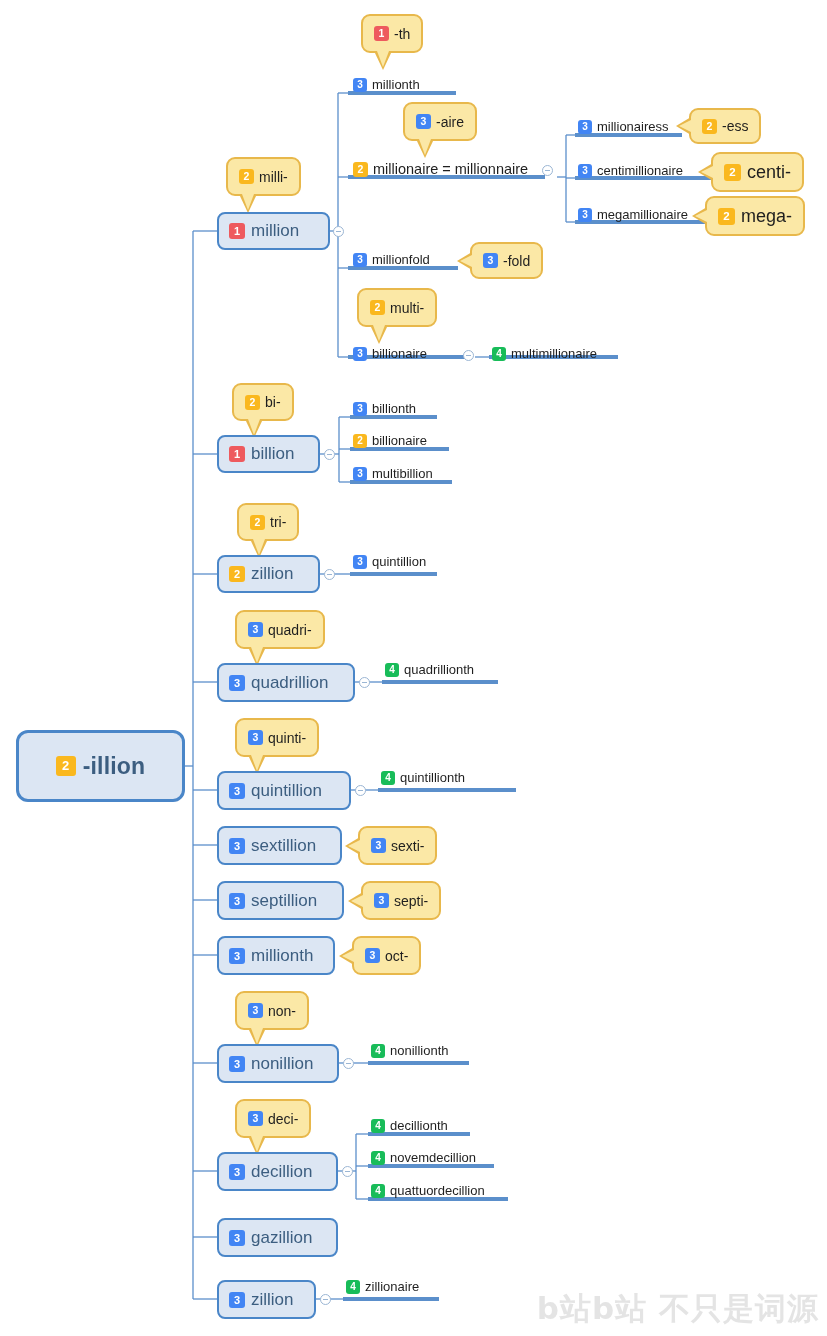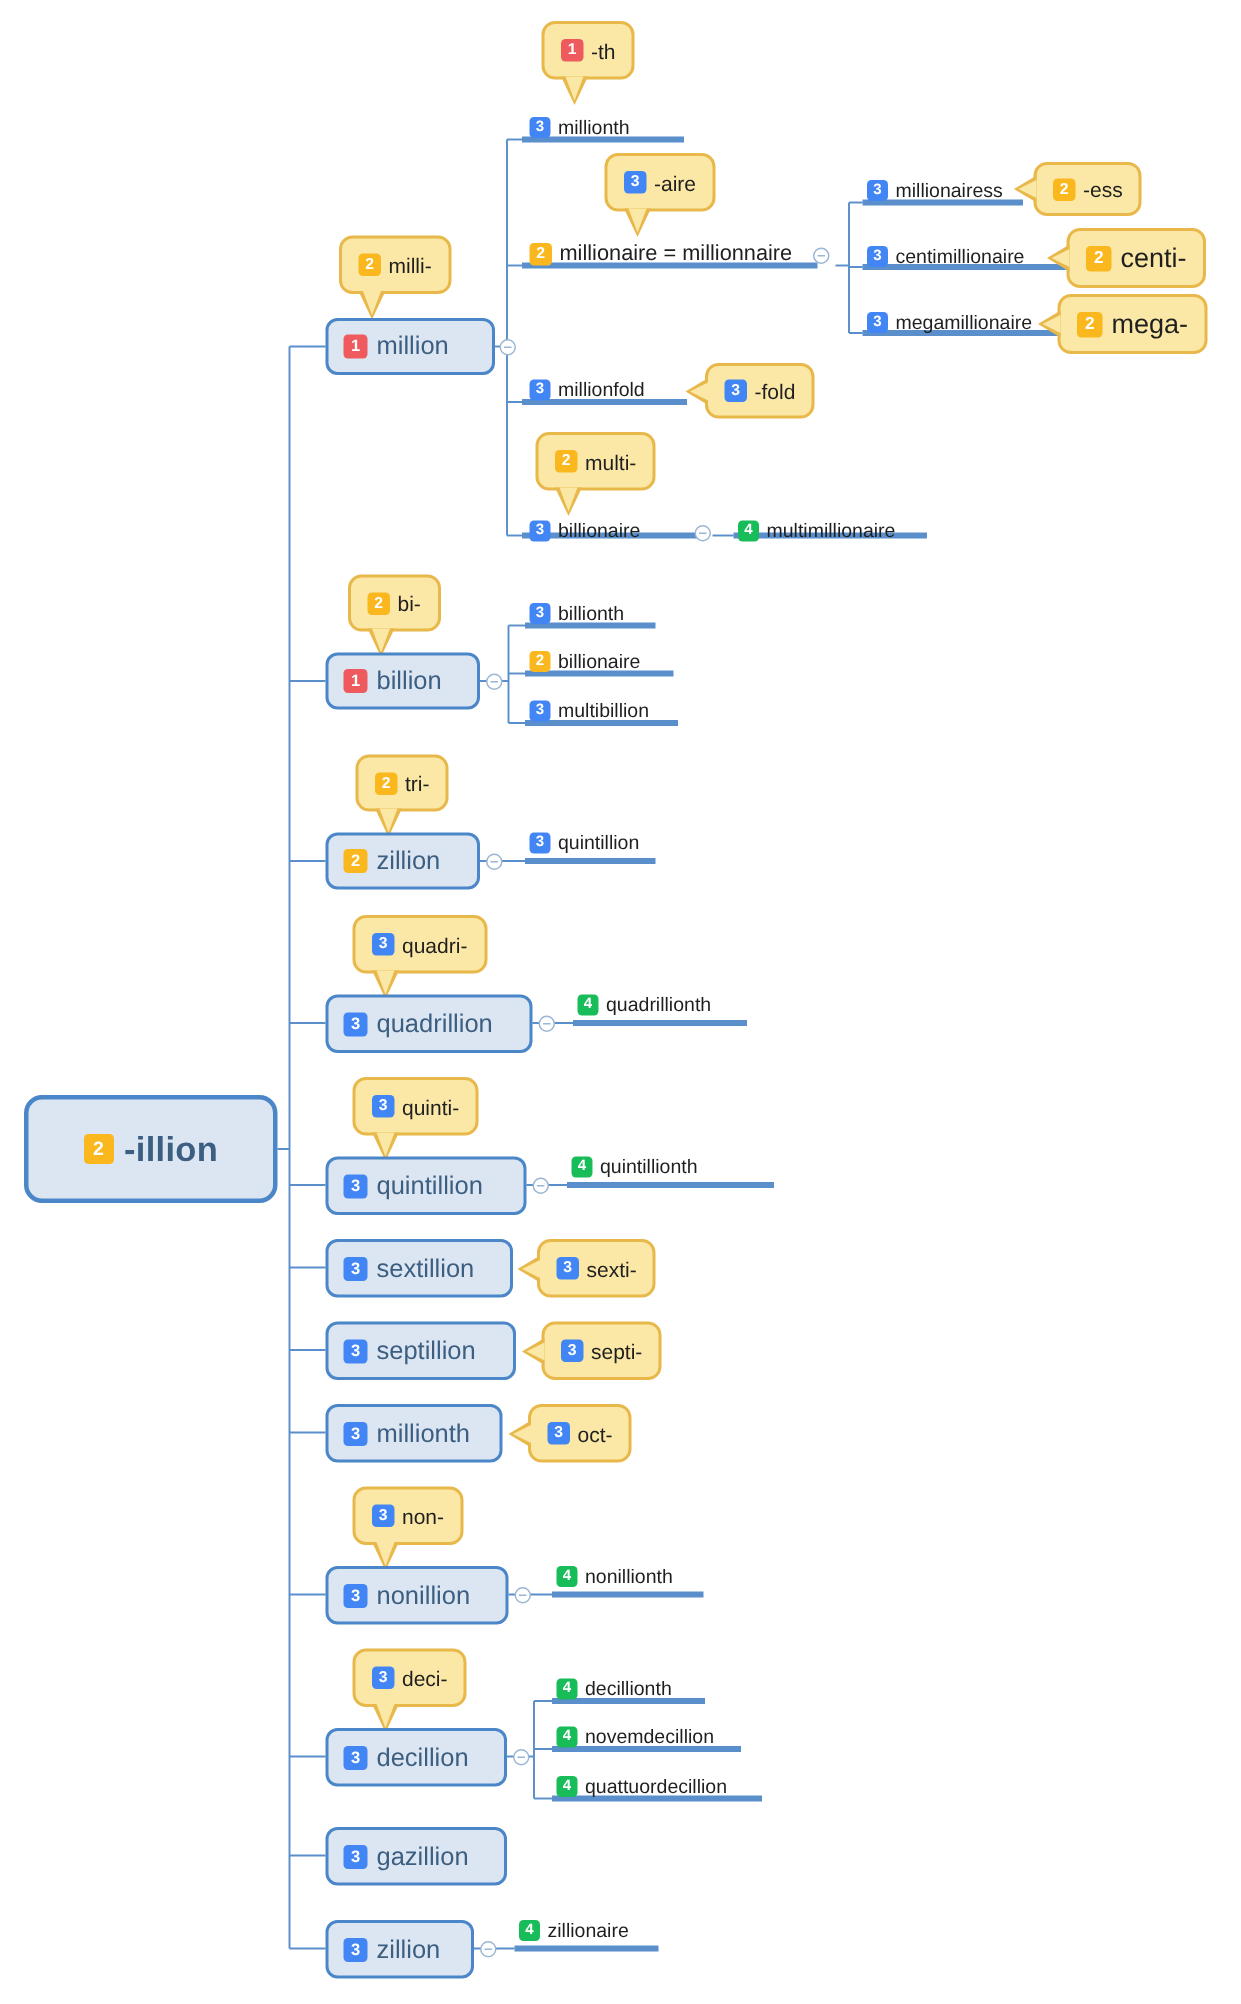--- a/index.html
+++ b/index.html
@@ -446,14 +446,15 @@
   <div class="box-node" style="left:217px;top:1280px;width:99px;height:39px;">
     <span class="badge lv3">3</span>
     <span class="lbl">zillion</span>
   </div>
   <div class="toggle" style="left:320px;top:1294px;"></div>
   <div class="leaf" style="left:346px;top:1279px;">
     <span class="badge lv4">4</span>
     <span class="lbl">zillionaire</span>
   </div>
 
+  <div class="watermark">b站b站 不只是词源</div>
 
 </div>
 
 </body></html>

